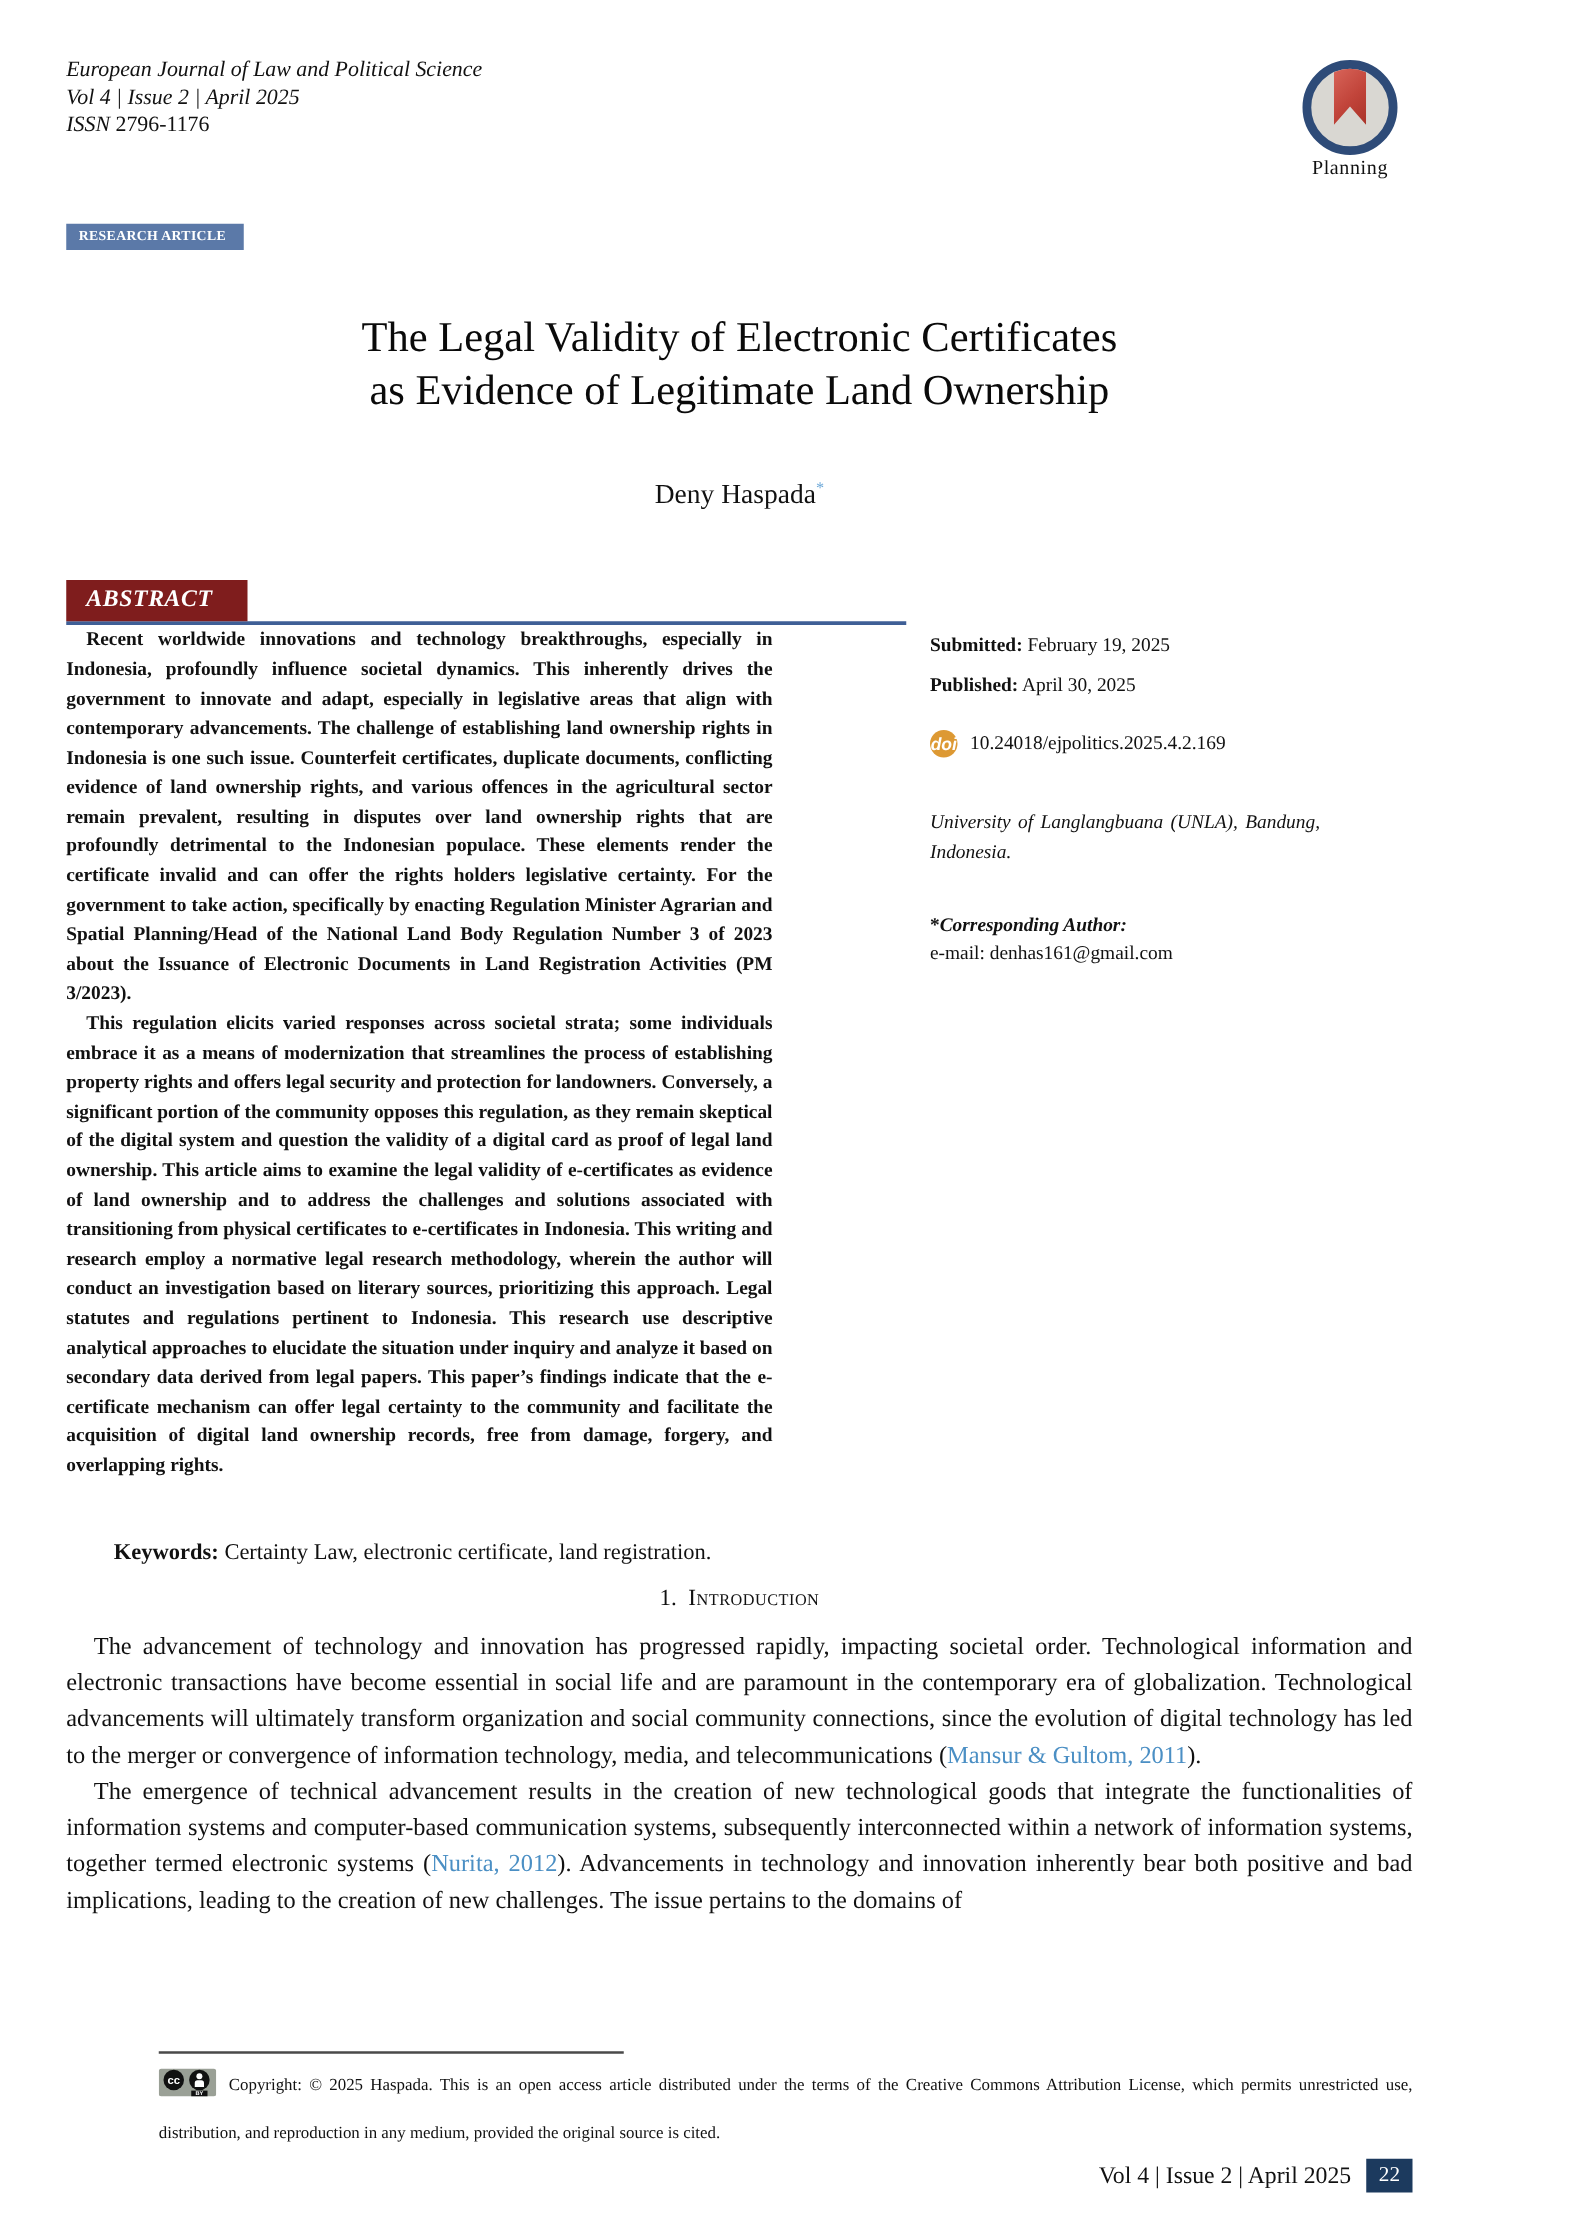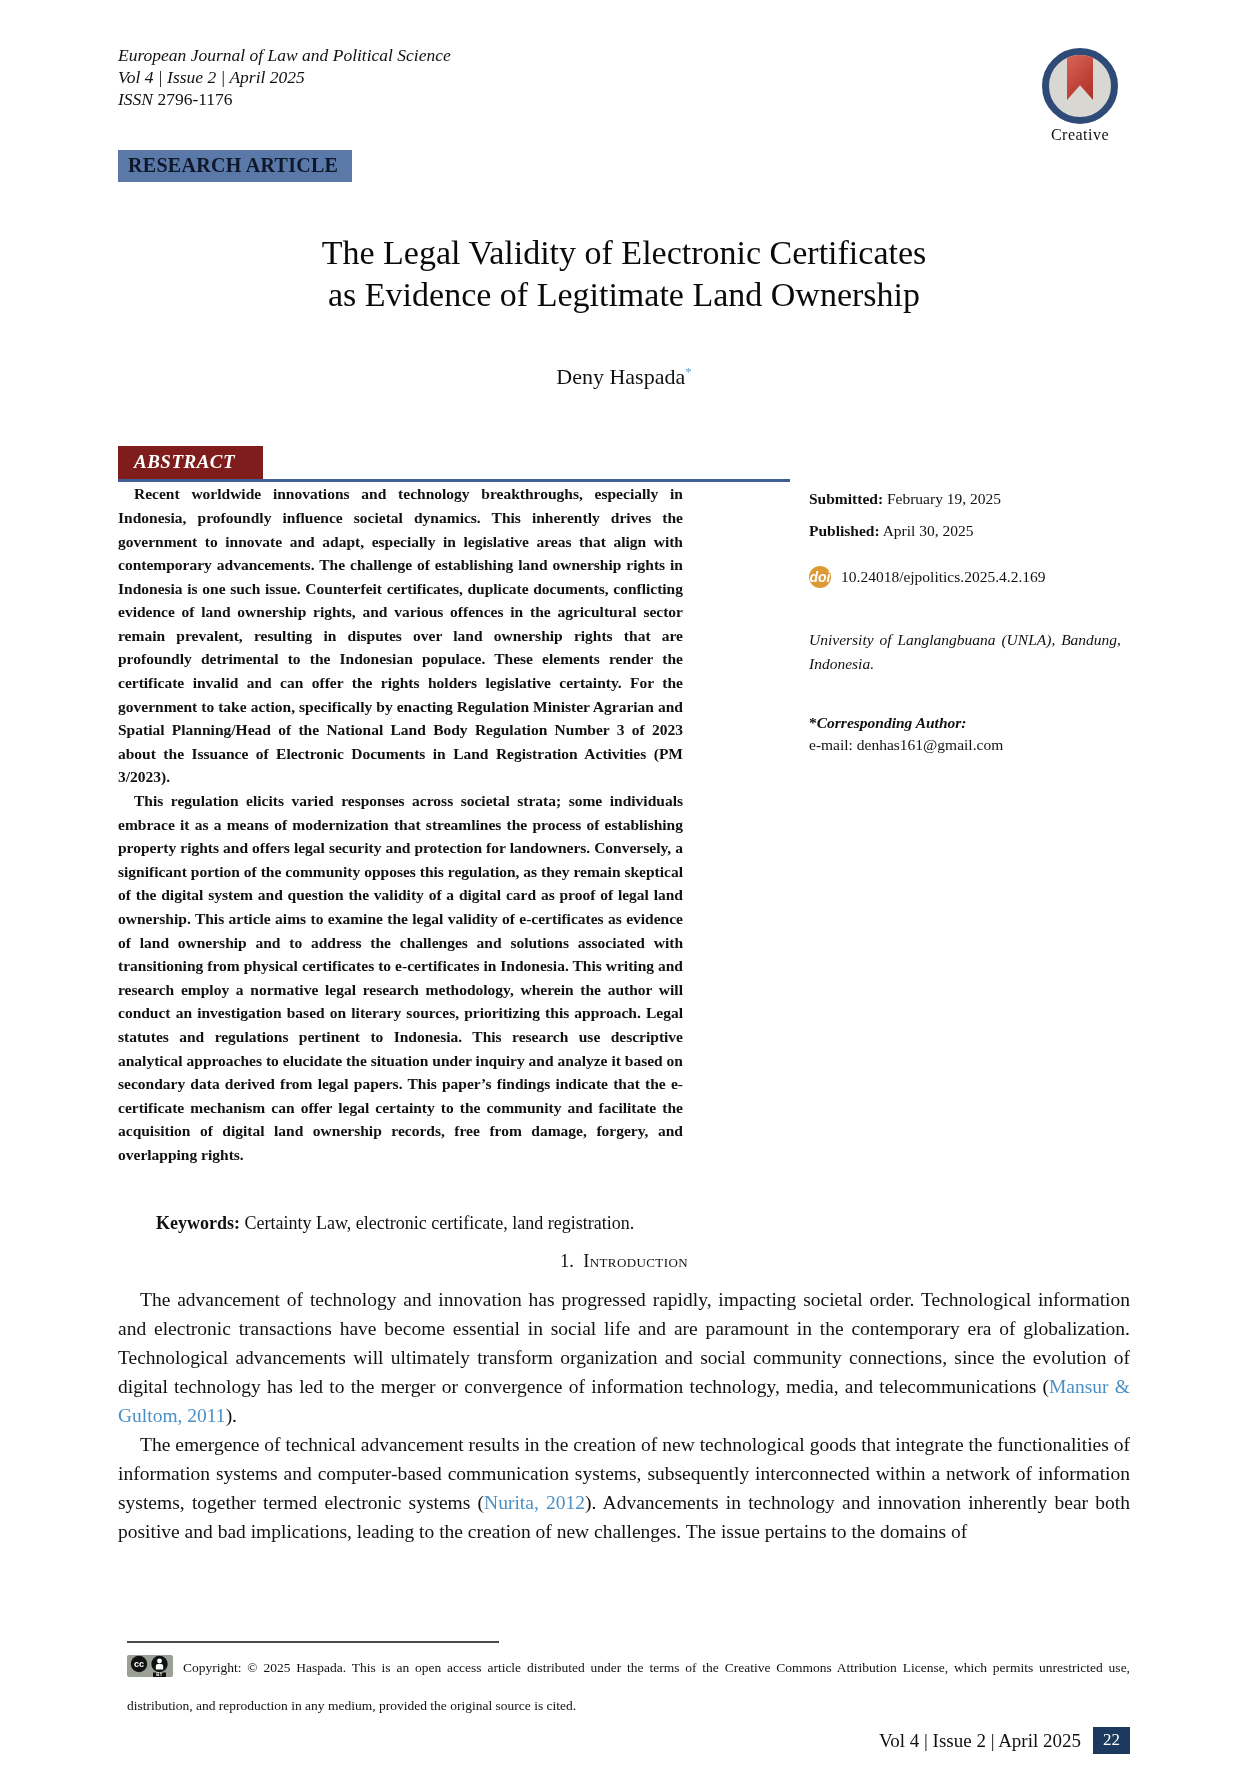--- a/index.html
+++ b/index.html
@@ -1,35 +1,35 @@
 <!DOCTYPE html>
 <html><head>
 <meta charset="utf-8">
 <style>
   * { margin: 0; padding: 0; box-sizing: border-box; }
   html, body { background: #ffffff; }
   body { width: 1256px; font-family: "Liberation Serif", "DejaVu Serif", serif; color: #111; }
   .page { position: relative; width: 1256px; height: 1786px; background: #fff; overflow: hidden; }
-  .content { padding: 44px 126px 0 118px; }
+  .content { padding: 44px 126px 0 53px; }
 
   
   .header { display: flex; justify-content: space-between; align-items: flex-start; }
   .journal-info { font-style: italic; font-size: 17.5px; line-height: 22px; }
   .issn-num { font-style: normal; }
   .crossmark { text-align: center; margin-top: 4px; margin-right: 12px; cursor: pointer; }
   .cm-logo { position: relative; width: 76px; height: 76px; border-radius: 50%;
              background: #d9d7d2; border: 7px solid #2e4b78; margin: 0 auto; overflow: hidden; }
   .cm-ribbon { position: absolute; left: 50%; transform: translateX(-50%); top: -1px;
                width: 26px; height: 46px;
                background: linear-gradient(135deg, #d9655a 0%, #c1443a 55%, #a93328 100%);
                clip-path: polygon(0 0, 100% 0, 100% 100%, 50% 68%, 0 100%); }
   .cm-label { font-size: 16px; margin-top: 2px; letter-spacing: 0.5px; }
 
-  .badge { display: inline-block; background: #5b79a8; color: #0f172a; font-weight: bold;
-           font-size: 20px; padding: 4px 14px 5px 10px; margin-top: 6px; letter-spacing: 0.3px; }
+  .badge { display: inline-block; background: #5b79a8; color: #ffffff; font-weight: bold;
+           font-size: 11px; padding: 4px 14px 5px 10px; margin-top: 35px; letter-spacing: 0.3px; }
 
   
   .title { text-align: center; font-size: 34px; line-height: 42px; margin-top: 50px; color: #0a0a0a; }
   .author { text-align: center; font-size: 22px; margin-top: 48px; }
   .author sup { color: #6aa7d8; font-size: 13px; }
 
   
   .abstract-head { margin-top: 56px; width: 672px; border-bottom: 3px solid #3f5f96; }
   .abstract-badge { display: inline-block; background: #7f1d1d; color: #fff; font-weight: bold;
                     font-style: italic; font-size: 19px; padding: 5px 28px 6px 16px; letter-spacing: 0.5px; }
@@ -80,21 +80,21 @@
     <div class="header">
       <div class="journal-info">
         <div>European Journal of Law and Political Science</div>
         <div>Vol 4 | Issue 2 | April 2025</div>
         <div><span>ISSN</span> <span class="issn-num">2796-1176</span></div>
       </div>
       <div class="crossmark">
         <div class="cm-logo">
           <div class="cm-ribbon"></div>
         </div>
-        <div class="cm-label">Creative</div>
+        <div class="cm-label">Planning</div>
       </div>
     </div>
 
     <div class="badge">RESEARCH ARTICLE</div>
 
     <div class="title">
       <div>The Legal Validity of Electronic Certificates</div>
       <div>as Evidence of Legitimate Land Ownership</div>
     </div>
 

